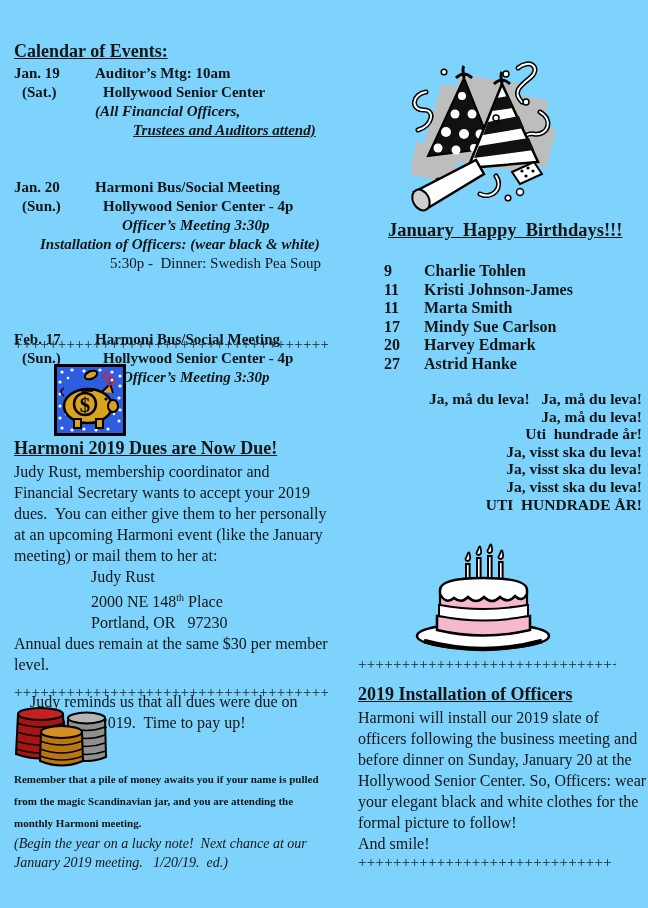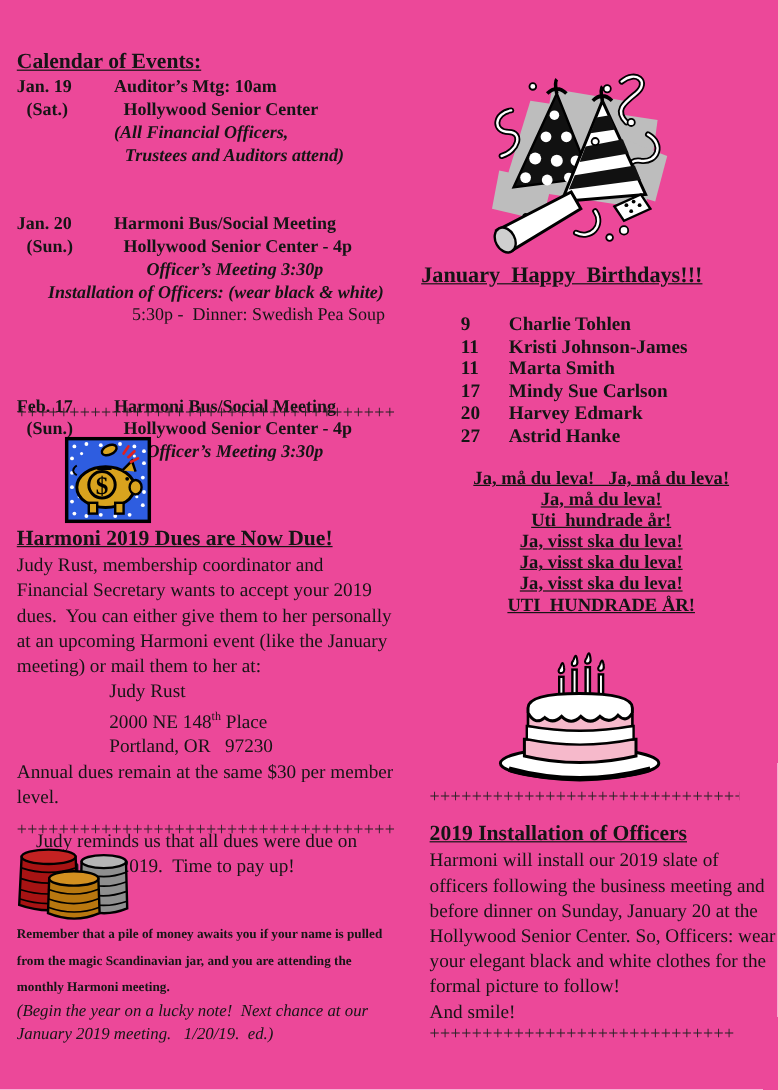--- a/index.html
+++ b/index.html
@@ -1,17 +1,17 @@
 <!DOCTYPE html>
 <html><head>
 <meta charset="utf-8">
 <style>
   html,body { margin:0; padding:0; background:#fff; }
   .page {
-    position:relative; width:648px; height:908px; background:#ec4899;
+    position:relative; width:648px; height:908px; background:#7dd3fc;
     font-family:"Liberation Serif","DejaVu Serif",serif; color:#151515;
     overflow:hidden;
   }
   .abs { position:absolute; }
   .heading {
     font-weight:bold; text-decoration:underline; font-size:18px;
     margin:0; white-space:pre-wrap;
   }
   
   .calendar { font-size:15px; line-height:19px; font-weight:bold; width:322px; }
@@ -35,21 +35,21 @@
   .para { font-size:16px; line-height:21px; margin:0; white-space:pre-wrap; }
   .addr { margin-left:77px; }
   .sup { vertical-align:super; font-size:10px; }
   
   .money-bold { font-size:11px; line-height:22px; font-weight:bold; white-space:pre-wrap; }
   .money-note { font-size:14px; line-height:19px; font-style:italic; white-space:pre-wrap; }
   
   .bday-row { display:flex; font-size:16px; line-height:18.5px; font-weight:bold; }
   .bday-day { flex:none; width:40px; }
   
-  .song { width:282px; text-align:center; font-weight:bold; font-size:15.5px; line-height:17.6px;text-decoration:underline; }
+  .song { width:282px; text-align:right; font-weight:bold; font-size:15.5px; line-height:17.6px; }
   .song-line { white-space:pre-wrap; }
   
   .inst { width:292px; }
   svg { display:block; }
 </style>
 </head>
 <body>
 
 <div class="page">
 
@@ -59,21 +59,21 @@
     <div>
       <div class="cal-row">
         <span class="cal-date">Jan. 19</span>
         <span>Auditor’s Mtg: 10am</span>
       </div>
       <div class="cal-row">
         <span class="cal-date cal-day">(Sat.)</span>
         <span>Hollywood Senior Center</span>
       </div>
       <div class="cal-note-it ml-desc">(All Financial Officers,</div>
-      <div class="cal-note-it" style="margin-left:90px;">Trustees and Auditors attend)</div>
+      <div class="cal-note-it" style="margin-left:119px;text-decoration:underline;">Trustees and Auditors attend)</div>
     </div>
 
     <div class="cal-gap2"></div>
 
     <div>
       <div class="cal-row">
         <span class="cal-date">Jan. 20</span>
         <span>Harmoni Bus/Social Meeting</span>
       </div>
       <div class="cal-row">
@@ -258,21 +258,21 @@
         <circle cx="106" cy="18" r="3"></circle>
           <circle cx="126" cy="46" r="3"></circle>
           <circle cx="96" cy="62" r="3"></circle>
         <circle cx="120" cy="136" r="3.5"></circle>
           <circle cx="108" cy="142" r="2.8"></circle>
           <circle cx="44" cy="16" r="2.8"></circle>
       </g>
     </svg>
   </div>
 
-  <div class="abs heading" style="left:351px; top:220px; font-size:18.5px;">January  Happy  Birthdays!!!</div>
+  <div class="abs heading" style="left:388px; top:220px; font-size:18.5px;">January  Happy  Birthdays!!!</div>
 
   <section class="abs" style="left:384px; top:262px;">
     <div class="bday-row">
       <span class="bday-day">9</span>
       <span>Charlie Tohlen</span>
     </div>
     <div class="bday-row">
       <span class="bday-day">11</span>
       <span>Kristi Johnson-James</span>
     </div>

